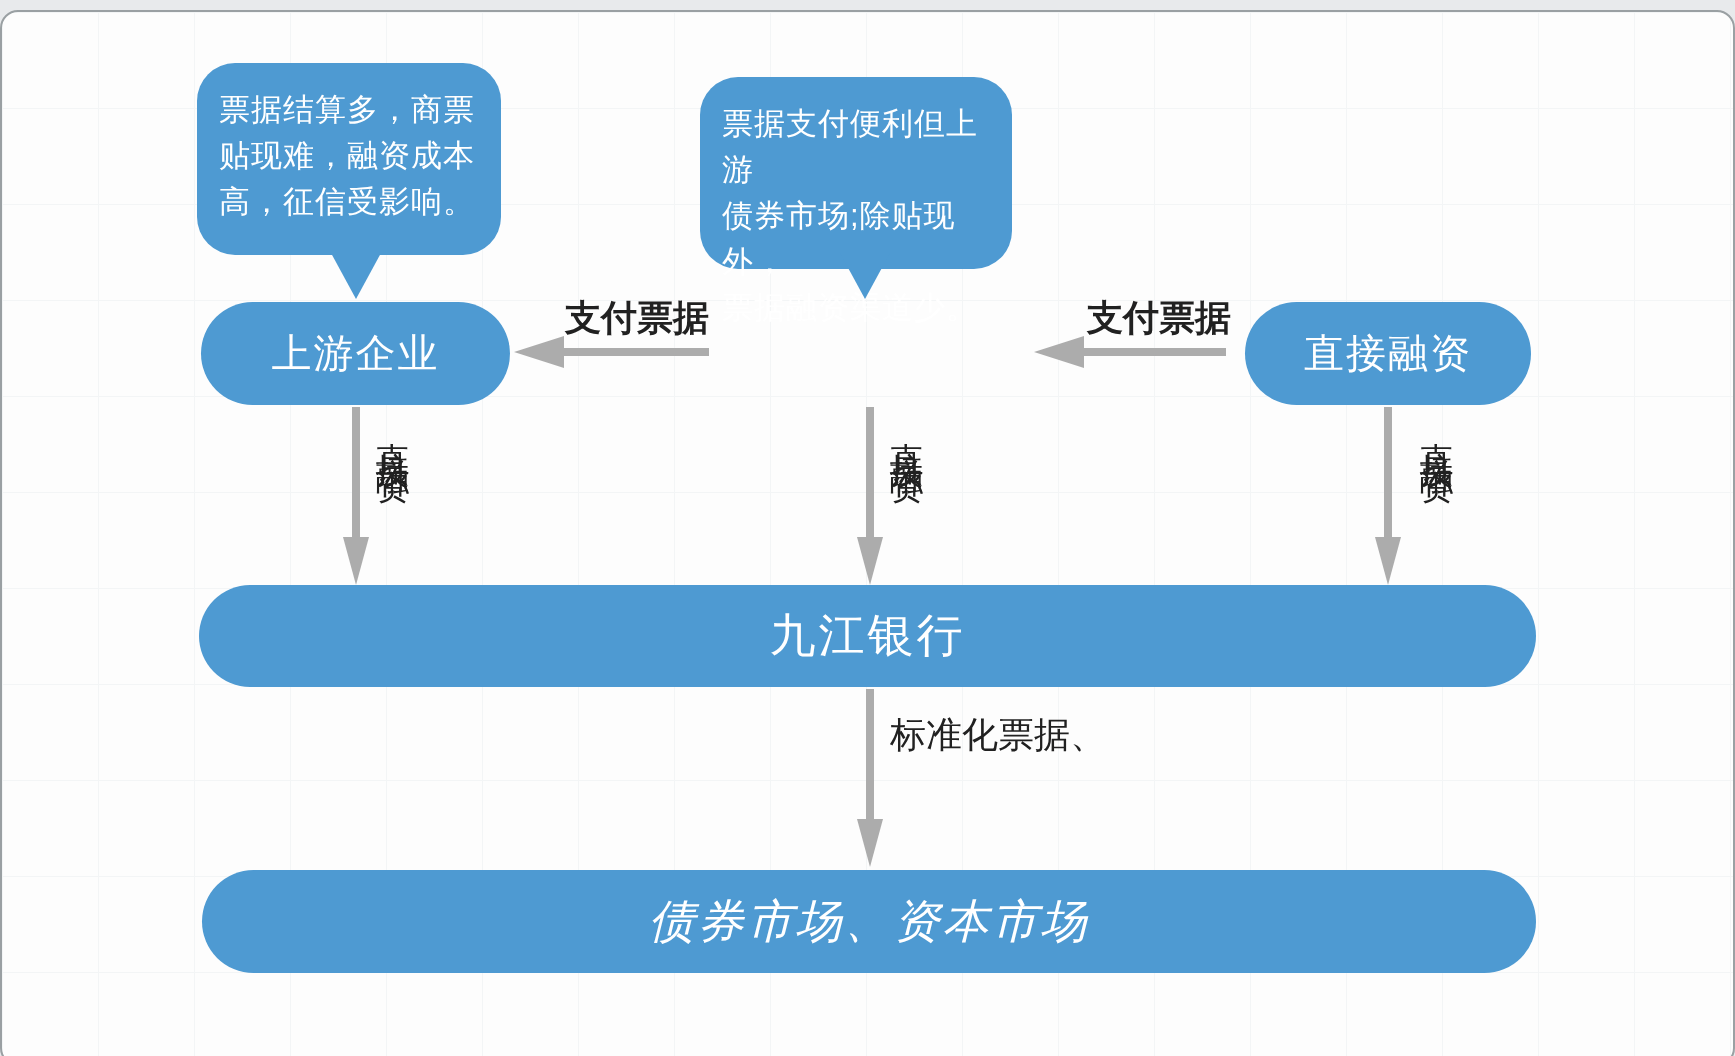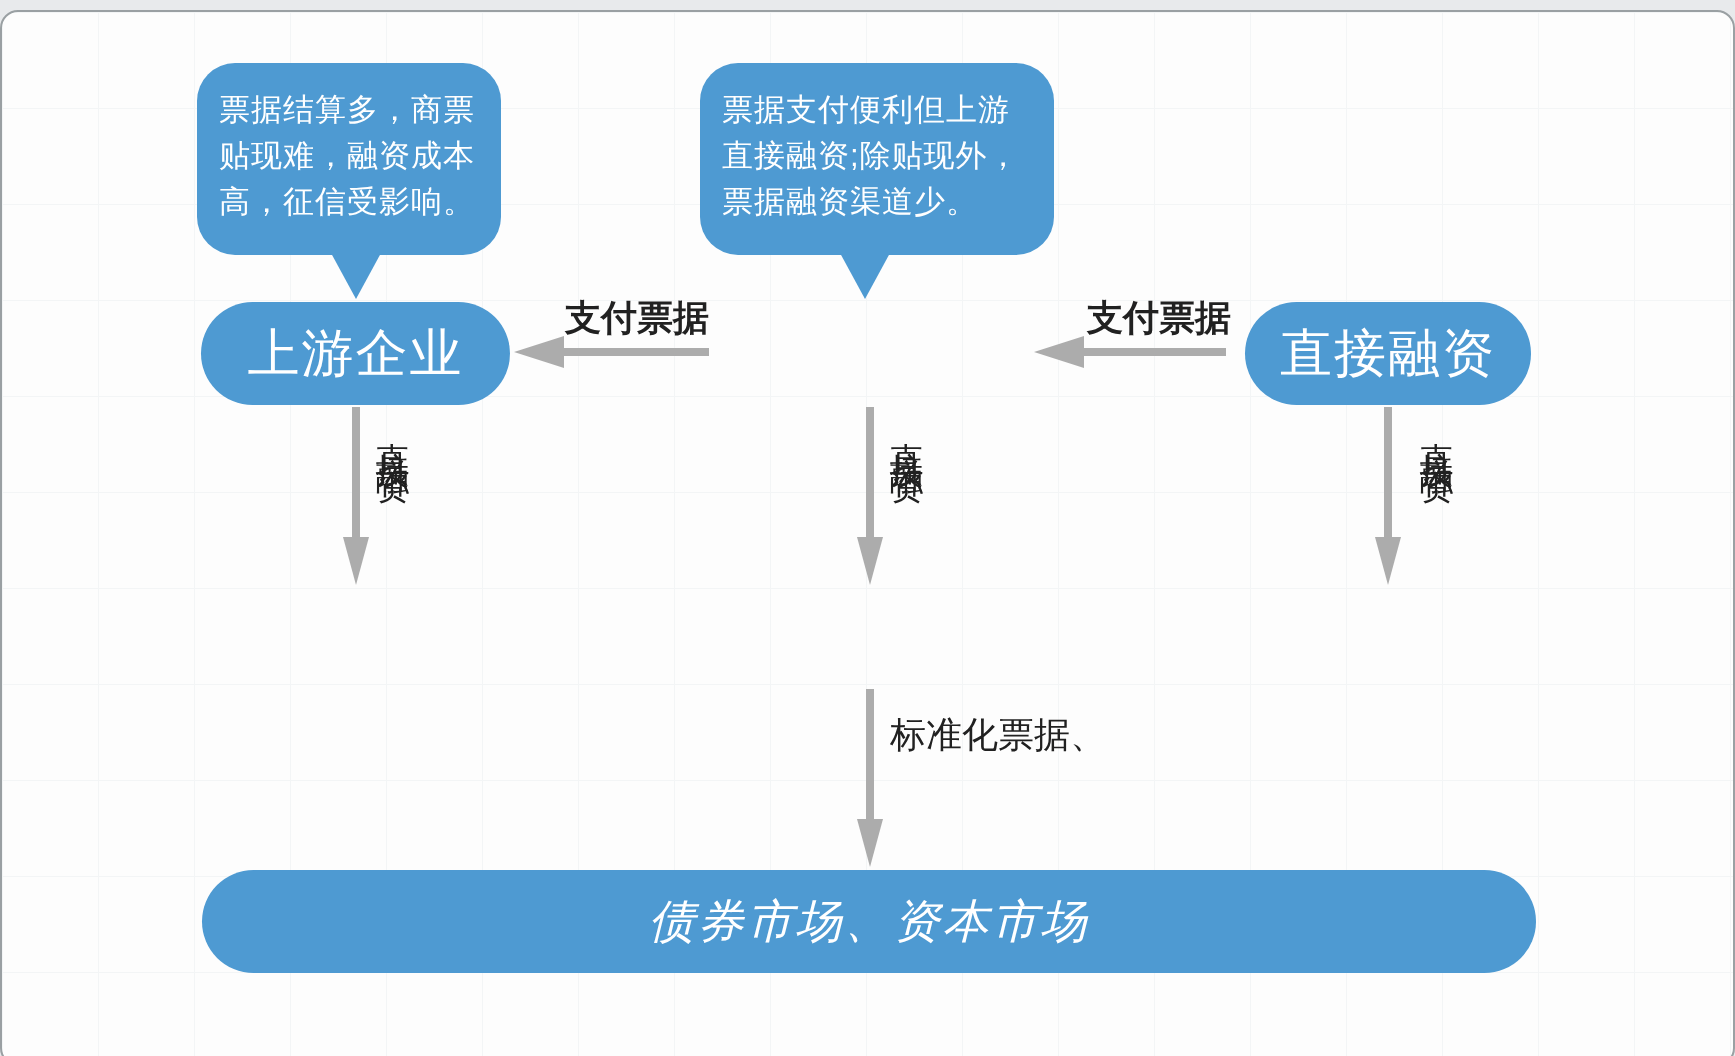--- a/index.html
+++ b/index.html
@@ -10,30 +10,30 @@
     background-image:
       linear-gradient(to right,#f3f5f6 1px,transparent 1px),
       linear-gradient(to bottom,#f3f5f6 1px,transparent 1px);
     background-size:96px 96px;
     border:2px solid #9aa0a3;border-radius:18px;margin-top:10px;
   }
   
   .callout{position:absolute;background:#4e9ad2;border-radius:38px;color:#fff;
            padding:24px 20px 0 22px;font-size:31px;line-height:46px;letter-spacing:1px;}
   .callout-1{left:195px;top:51px;width:304px;height:192px;}
-  .callout-2{left:698px;top:51px;width:354px;height:192px;}
+  .callout-2{left:698px;top:65px;width:312px;height:192px;}
   .tail{position:absolute;width:0;height:0;
         border-left:25px solid transparent;border-right:25px solid transparent;
         border-top:46px solid #4e9ad2;}
   .tail-1{left:329px;top:241px;}
   .tail-2{left:838px;top:241px;}
   
   .node{position:absolute;background:#4e9ad2;border-radius:52px;color:#fff;
         display:flex;align-items:center;justify-content:center;
-        font-size:52px;letter-spacing:2px;}
+        font-size:40px;letter-spacing:2px;}
   .node-upstream{left:199px;top:290px;width:309px;height:103px;}
   .node-company{left:722px;top:290px;width:301px;height:103px;}
   .node-downstream{left:1243px;top:290px;width:286px;height:103px;}
   
   .bar{position:absolute;background:#4e9ad2;border-radius:52px;color:#fff;
        display:flex;align-items:center;justify-content:center;
        font-size:46px;letter-spacing:3px;}
   .bar-bank{left:197px;top:573px;width:1337px;height:102px;}
   .bar-market{left:200px;top:858px;width:1334px;height:103px;font-style:italic;}
   
@@ -65,21 +65,21 @@
 
   <div class="callout callout-1">
     <div>票据结算多，商票</div>
     <div>贴现难，融资成本</div>
     <div>高，征信受影响。</div>
   </div>
   <div class="tail tail-1"></div>
 
   <div class="callout callout-2">
     <div>票据支付便利但上游</div>
-    <div>直接融资;除贴现外，</div>
+    <div>债券市场;除贴现外，</div>
     <div>票据融资渠道少。</div>
   </div>
   <div class="tail tail-2"></div>
 
   <div class="node node-upstream">
     <span>上游企业</span>
   </div>
   <div class="node node-downstream">
     <span>直接融资</span>
   </div>
@@ -99,20 +99,23 @@
   <div class="shaft v-shaft" style="left:864px;top:395px;height:131px;"></div>
   <div class="v-head" style="left:855px;top:525px;"></div>
 
   <div class="shaft v-shaft" style="left:1382px;top:395px;height:131px;"></div>
   <div class="v-head" style="left:1373px;top:525px;"></div>
 
   <div class="v-label vl-1">直接融资</div>
   <div class="v-label vl-2">直接融资</div>
   <div class="v-label vl-3">直接融资</div>
 
+  <div class="bar bar-bank">
+    <span>九江银行</span>
+  </div>
 
   <div class="shaft v-shaft" style="left:864px;top:677px;height:131px;"></div>
   <div class="v-head" style="left:855px;top:807px;"></div>
 
   <div class="std-label">
     <div>标准化票据、</div>
   </div>
 
   <div class="bar bar-market">
     <span>债券市场、资本市场</span>

